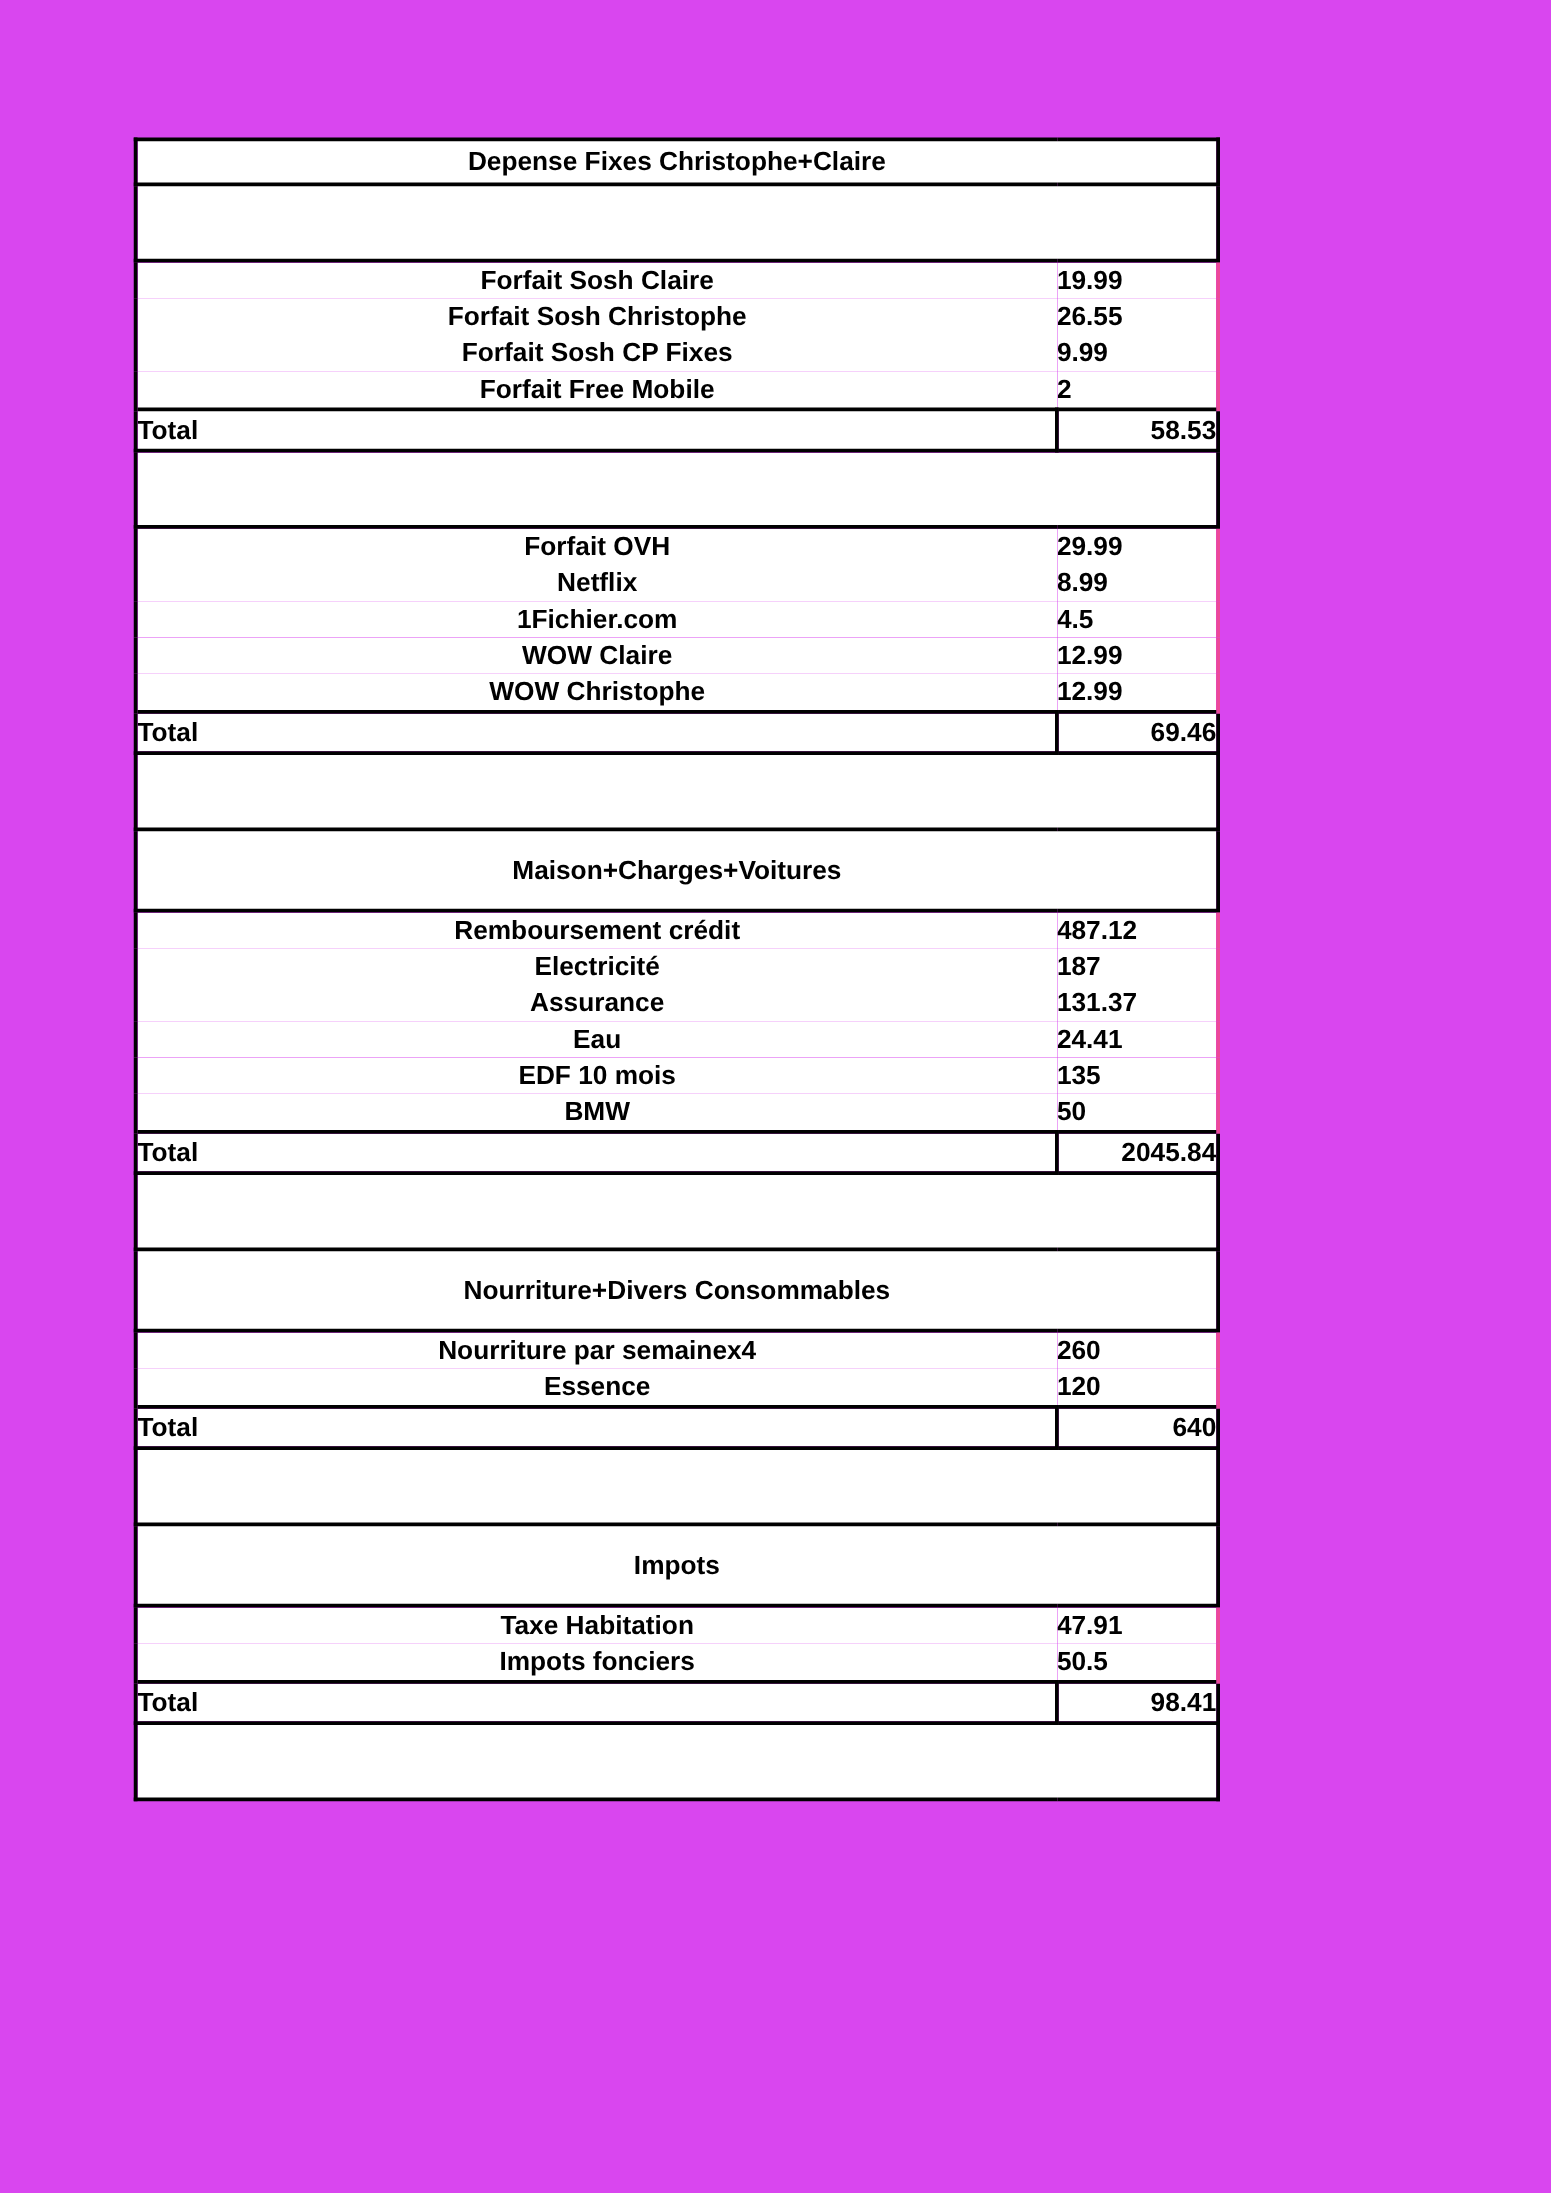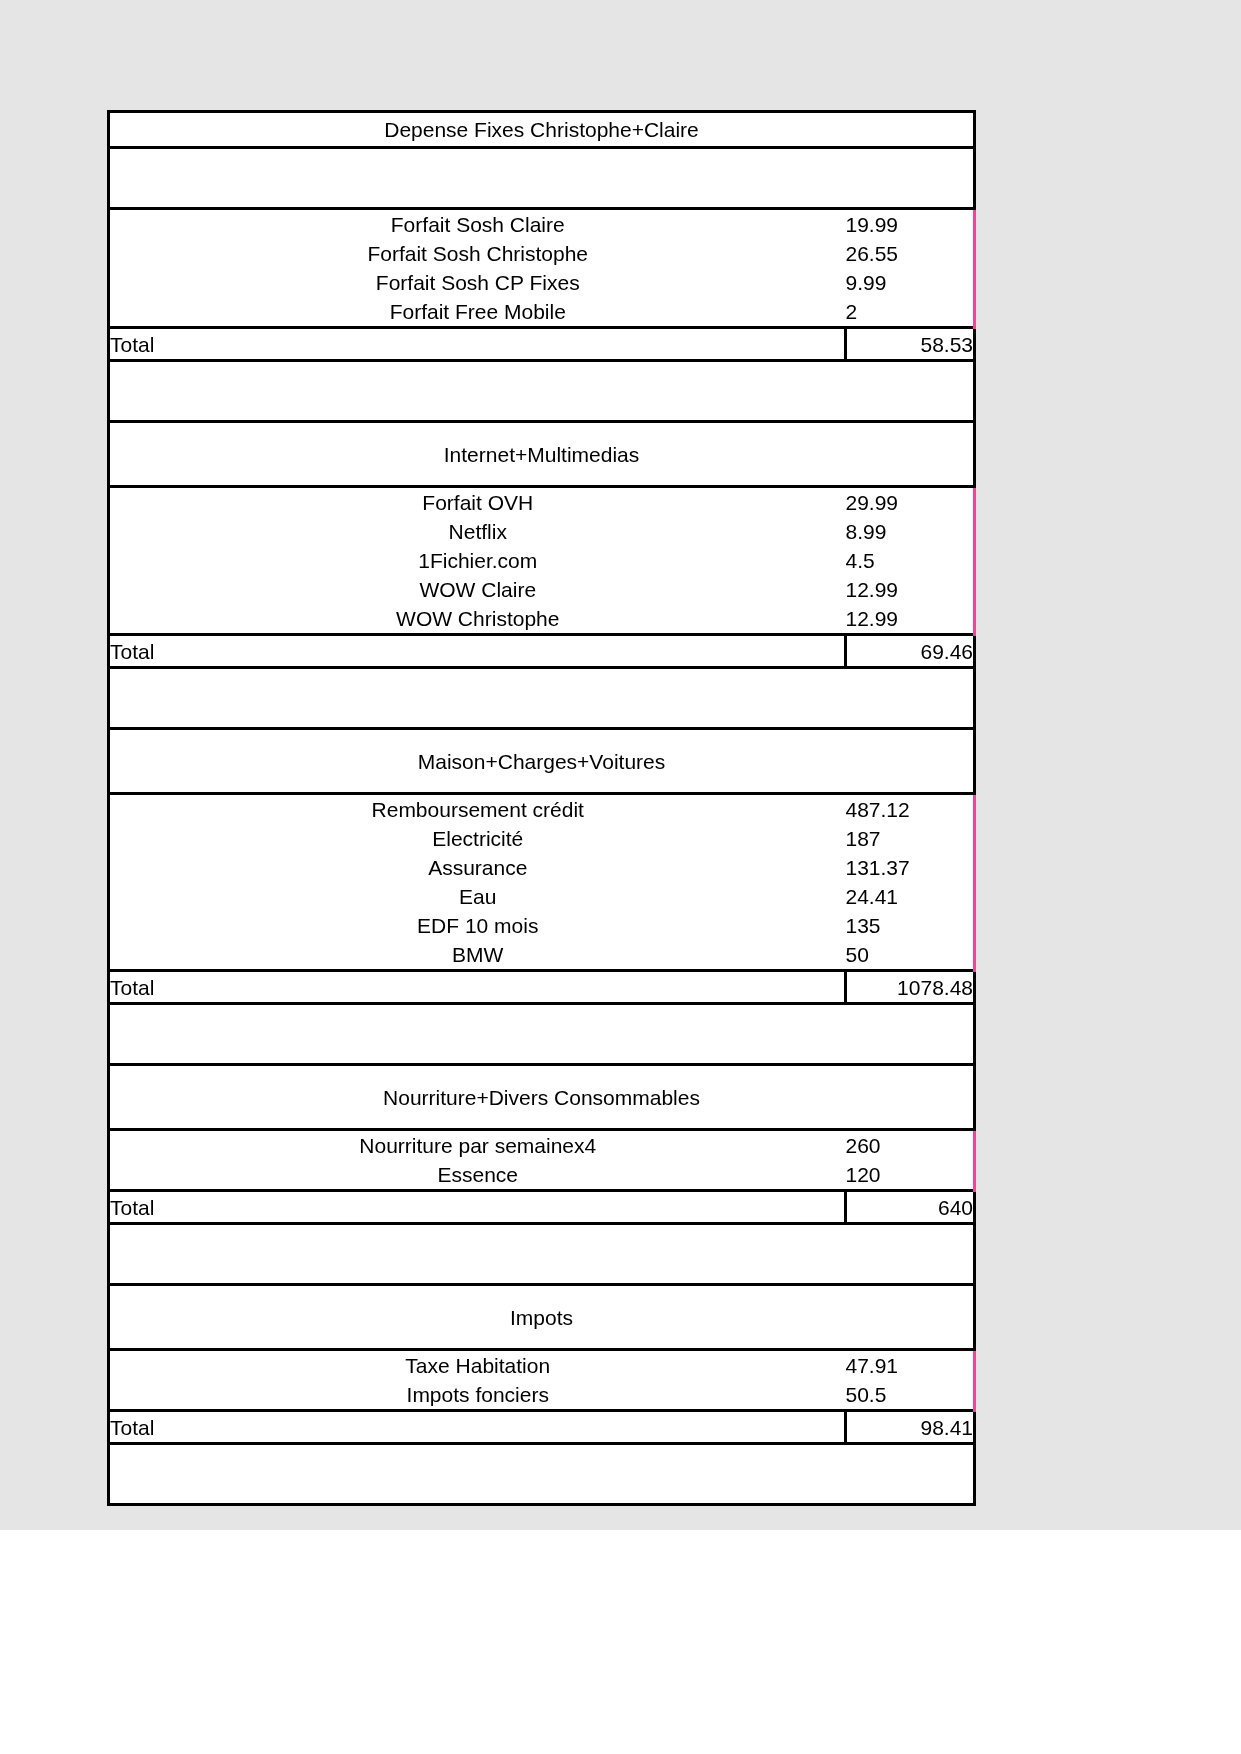--- a/index.html
+++ b/index.html
@@ -10,22 +10,23 @@
   body {
     width: 1241px;
     height: 1754px;
     font-family: "Liberation Sans", sans-serif;
     -webkit-font-smoothing: antialiased;
   }
 
   #sheet {
     position: relative;
     width: 1241px;
-    height: 1530px;
-    background: #e5e5e5;
+    height: 1754px;
+    background: #d946ef;
+    font-weight: bold;
   }
 
   
   #budget-table {
     position: absolute;
     left: 107px;
     top: 110px;
     width: 866px;
     border-collapse: collapse;
     table-layout: fixed;
@@ -144,23 +145,20 @@
           <td class="cell-label">Forfait Free Mobile</td>
           <td class="cell-value">2</td>
         </tr>
         <tr class="total-row">
           <td class="cell-label">Total</td>
           <td class="cell-value">58.53</td>
         </tr>
         <tr class="spacer-row">
           <td colspan="2"></td>
         </tr>
-        <tr class="section-title-row">
-          <td colspan="2">Internet+Multimedias</td>
-        </tr>
         <tr class="item-row first-item">
           <td class="cell-label">Forfait OVH</td>
           <td class="cell-value">29.99</td>
         </tr>
         <tr class="item-row">
           <td class="cell-label">Netflix</td>
           <td class="cell-value">8.99</td>
         </tr>
         <tr class="item-row">
           <td class="cell-label">1Fichier.com</td>
@@ -203,21 +201,21 @@
         <tr class="item-row">
           <td class="cell-label">EDF 10 mois</td>
           <td class="cell-value">135</td>
         </tr>
         <tr class="item-row">
           <td class="cell-label">BMW</td>
           <td class="cell-value">50</td>
         </tr>
         <tr class="total-row">
           <td class="cell-label">Total</td>
-          <td class="cell-value">1078.48</td>
+          <td class="cell-value">2045.84</td>
         </tr>
         <tr class="spacer-row">
           <td colspan="2"></td>
         </tr>
         <tr class="section-title-row">
           <td colspan="2">Nourriture+Divers Consommables</td>
         </tr>
         <tr class="item-row first-item">
           <td class="cell-label">Nourriture par semainex4</td>
           <td class="cell-value">260</td>

